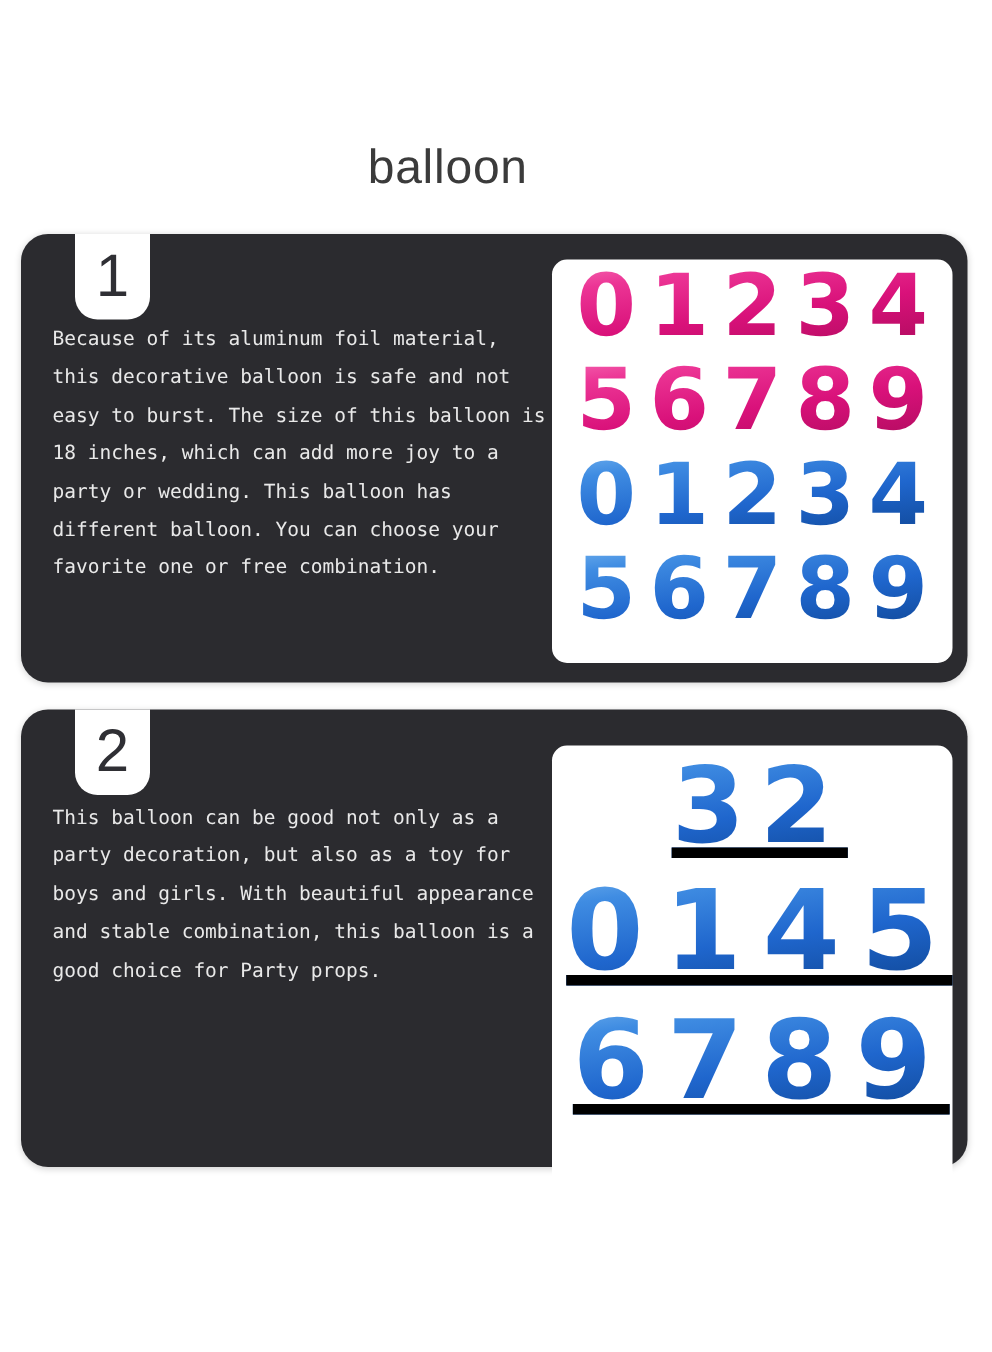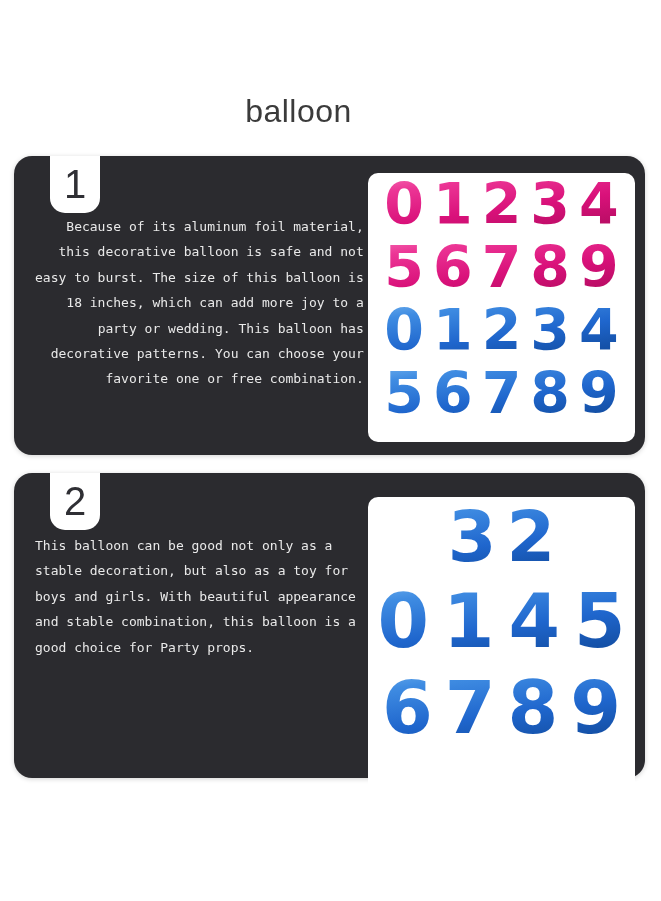--- a/index.html
+++ b/index.html
@@ -24,29 +24,29 @@
     display:flex;align-items:center;justify-content:center;
     font-size:40px;font-weight:400;color:#2f2f34;
     font-family:"Liberation Sans",sans-serif;
   }
   .desc{
     position:absolute;left:21px;
     font-family:"DejaVu Sans Mono","Liberation Mono",monospace;
     font-size:13px;line-height:25.4px;color:#e9e9e9;
     white-space:nowrap;letter-spacing:0;
   }
-  #card-1 .desc{top:58px;text-align:right;}
+  #card-1 .desc{top:58px;}
   #card-2 .desc{top:60px;}
   .product{
     position:absolute;left:354px;width:267px;background:#ffffff;
     border-radius:10px;display:flex;flex-direction:column;
     justify-content:flex-start;align-items:center;overflow:hidden;
   }
   #product-1{top:17px;height:269px;}
-  #product-2{top:24px;height:306px;}
+  #product-2{top:24px;height:306px;text-decoration:underline;}
   .balloon-row{
     font-family:"DejaVu Sans",sans-serif;font-weight:bold;
     text-align:center;color:transparent;
     -webkit-background-clip:text;background-clip:text;
     width:100%;
   }
   .balloon-pink{
     background-image:linear-gradient(172deg,#f773b8 0%,#ec3595 22%,#d9117a 55%,#bb0d66 82%,#e23b92 100%);
   }
   .balloon-blue{
@@ -63,36 +63,36 @@
 <div class="page-title">balloon</div>
 
 <section class="card" id="card-1">
   <div class="badge">1</div>
   <div class="desc">
     <div>Because of its aluminum foil material,</div>
     <div>this decorative balloon is safe and not</div>
     <div>easy to burst. The size of this balloon is</div>
     <div>18 inches, which can add more joy to a</div>
     <div>party or wedding. This balloon has</div>
-    <div>decorative patterns. You can choose your</div>
+    <div>different balloon. You can choose your</div>
     <div>favorite one or free combination.</div>
   </div>
   <div class="product" id="product-1">
     <div class="balloon-row balloon-pink r-c1">01234</div>
     <div class="balloon-row balloon-pink r-c1">56789</div>
     <div class="balloon-row balloon-blue r-c1">01234</div>
     <div class="balloon-row balloon-blue r-c1">56789</div>
   </div>
 </section>
 
 <section class="card" id="card-2">
   <div class="badge">2</div>
   <div class="desc">
     <div>This balloon can be good not only as a</div>
-    <div>stable decoration, but also as a toy for</div>
+    <div>party decoration, but also as a toy for</div>
     <div>boys and girls. With beautiful appearance</div>
     <div>and stable combination, this balloon is a</div>
     <div>good choice for Party props.</div>
   </div>
   <div class="product" id="product-2">
     <div class="balloon-row balloon-blue r-c2a">32</div>
     <div class="balloon-row balloon-blue r-c2b">0145</div>
     <div class="balloon-row balloon-blue r-c2c">6789</div>
   </div>
 </section>

